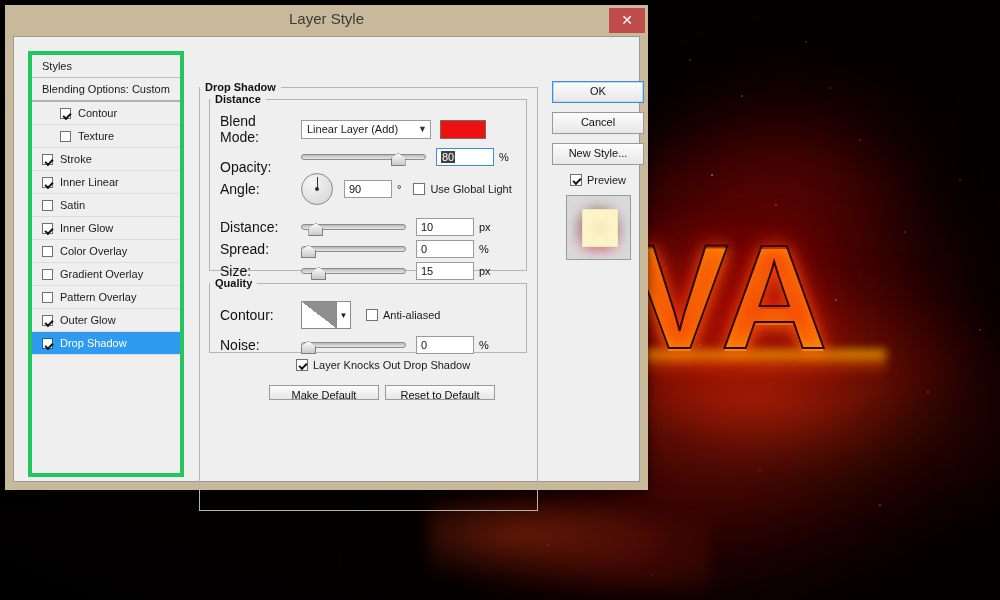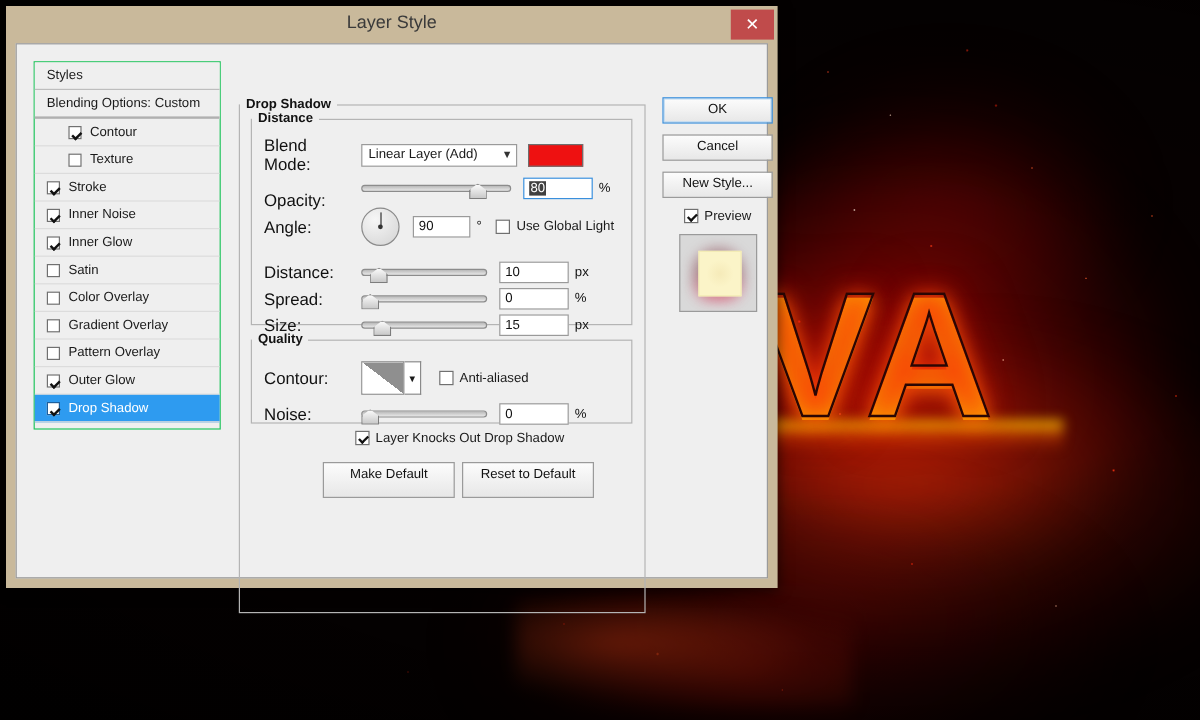--- a/index.html
+++ b/index.html
@@ -72,22 +72,22 @@
   #titlebar{height:31px;position:relative;}
   #title{position:absolute;left:0;right:0;top:5px;text-align:center;
     font-size:15px;color:#3a3a3a;}
   #closebtn{position:absolute;right:3px;top:3px;width:36px;height:25px;
     background:#c04b4b;color:#fff;font-size:14px;line-height:25px;text-align:center;cursor:pointer;}
   #body{position:absolute;left:8px;top:31px;width:627px;height:446px;
     background:#efefef;border:1px solid #9a9a9a;box-sizing:border-box;
     font-size:11px;color:#1a1a1a;}
 
   
-  #styles{position:absolute;left:14px;top:14px;width:156px;height:307px;
-    background:#efefef;border:1px solid #22c55e;box-sizing:border-box;}
+  #styles{position:absolute;left:14px;top:14px;width:156px;height:426px;
+    background:#efefef;border:4px solid #22c55e;box-sizing:border-box;}
   .st-head{height:22px;line-height:22px;padding-left:10px;font-size:11px;
     border-bottom:1px solid #bdbdbd;background:#efefef;}
   .st-head.thick{border-bottom:2px solid #b0b0b0;}
   .st-row{height:22px;line-height:22px;padding-left:10px;font-size:11px;
     border-bottom:1px solid #dcdcdc;display:flex;align-items:center;cursor:pointer;}
   .st-row.indent{padding-left:28px;}
   .st-row.sel{background:#2e9bf0;color:#fff;}
   .cbx{width:11px;height:11px;border:1px solid #707070;background:#fff;
     display:inline-block;margin-right:7px;position:relative;flex:none;box-sizing:border-box;}
   .cbx.on:after{content:"";position:absolute;left:2px;top:4px;width:4px;height:1.5px;
@@ -136,21 +136,21 @@
     border-left:2px solid #111;border-bottom:2px solid #111;transform:rotate(-45deg);}
 
   .contour{width:34px;height:26px;border:1px solid #8a8a8a;background:#fff;cursor:pointer;
     position:relative;overflow:hidden;}
   .contour .fillTri{position:absolute;inset:0;
     background:linear-gradient(to bottom left,#8f8f8f 50%,#ffffff 50%);}
   .contour-caret{width:13px;height:26px;border:1px solid #8a8a8a;border-left:none;
     background:#fff;display:flex;align-items:center;justify-content:center;font-size:8px;cursor:pointer;}
 
   .btn{border:1px solid #9a9a9a;background:linear-gradient(180deg,#fcfcfc,#e7e7e7);
-    font-size:11px;height:30px;line-height:19px;text-align:center;cursor:pointer;
+    font-size:11px;height:15px;line-height:19px;text-align:center;cursor:pointer;
     color:#111;box-sizing:border-box;font-family:"Liberation Sans",sans-serif;}
 
   
   #right{position:absolute;left:538px;top:44px;width:92px;}
   .rbtn{width:92px;height:22px;margin-bottom:9px;}
   .rbtn.ok{border:1px solid #3a8fdc;box-shadow:0 0 0 1px #bcd9f2 inset;}
   #previewRow{display:flex;align-items:center;justify-content:center;margin-top:2px;}
   #thumb{width:63px;height:63px;margin:9px auto 0;border:1px solid #9a9a9a;
     background:#d9d9d9;position:relative;overflow:hidden;}
   #thumbGlow{position:absolute;left:7px;top:7px;width:49px;height:49px;border-radius:8px;
@@ -199,29 +199,29 @@
           <div class="st-row indent">
             <span class="cbx"></span>
             <span>Texture</span>
           </div>
           <div class="st-row">
             <span class="cbx on"></span>
             <span>Stroke</span>
           </div>
           <div class="st-row">
             <span class="cbx on"></span>
-            <span>Inner Noise</span>
+            <span>Inner Linear</span>
+          </div>
+          <div class="st-row">
+            <span class="cbx"></span>
+            <span>Satin</span>
           </div>
           <div class="st-row">
             <span class="cbx on"></span>
             <span>Inner Glow</span>
-          </div>
-          <div class="st-row">
-            <span class="cbx"></span>
-            <span>Satin</span>
           </div>
           <div class="st-row">
             <span class="cbx"></span>
             <span>Color Overlay</span>
           </div>
           <div class="st-row">
             <span class="cbx"></span>
             <span>Gradient Overlay</span>
           </div>
           <div class="st-row">

